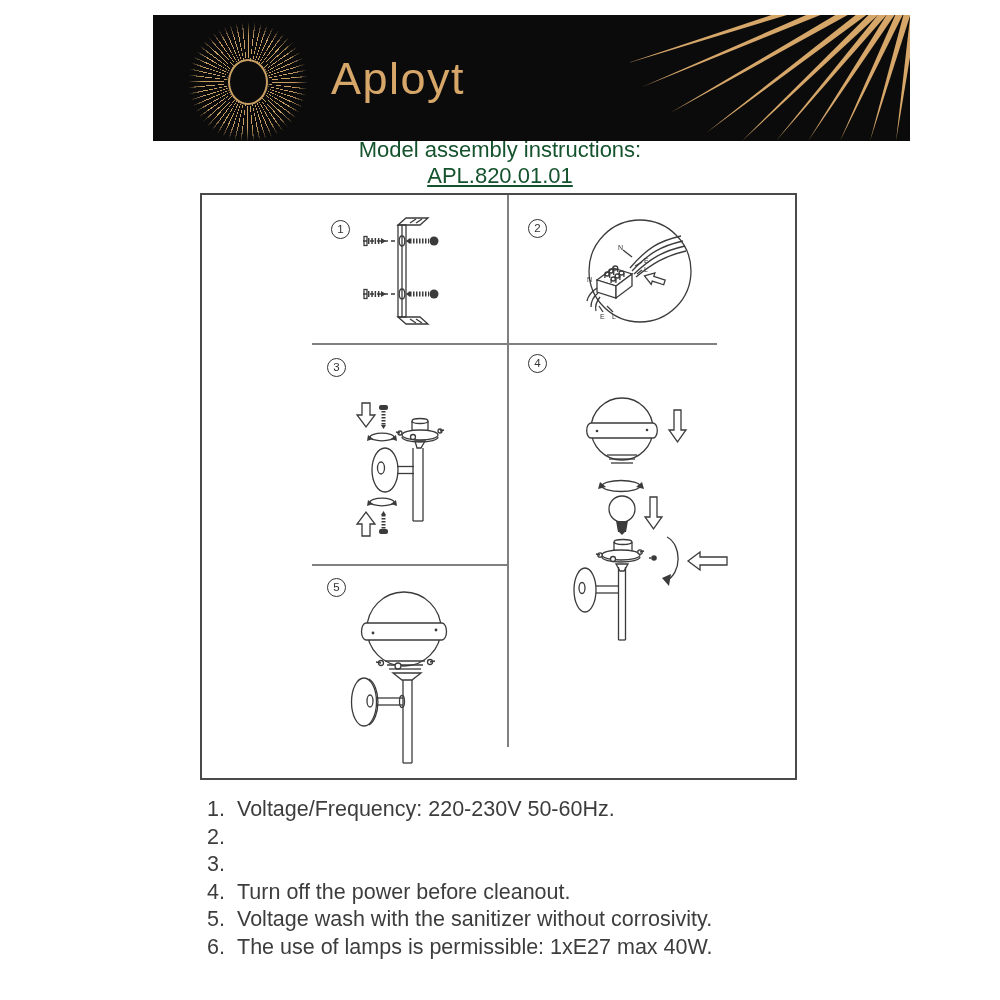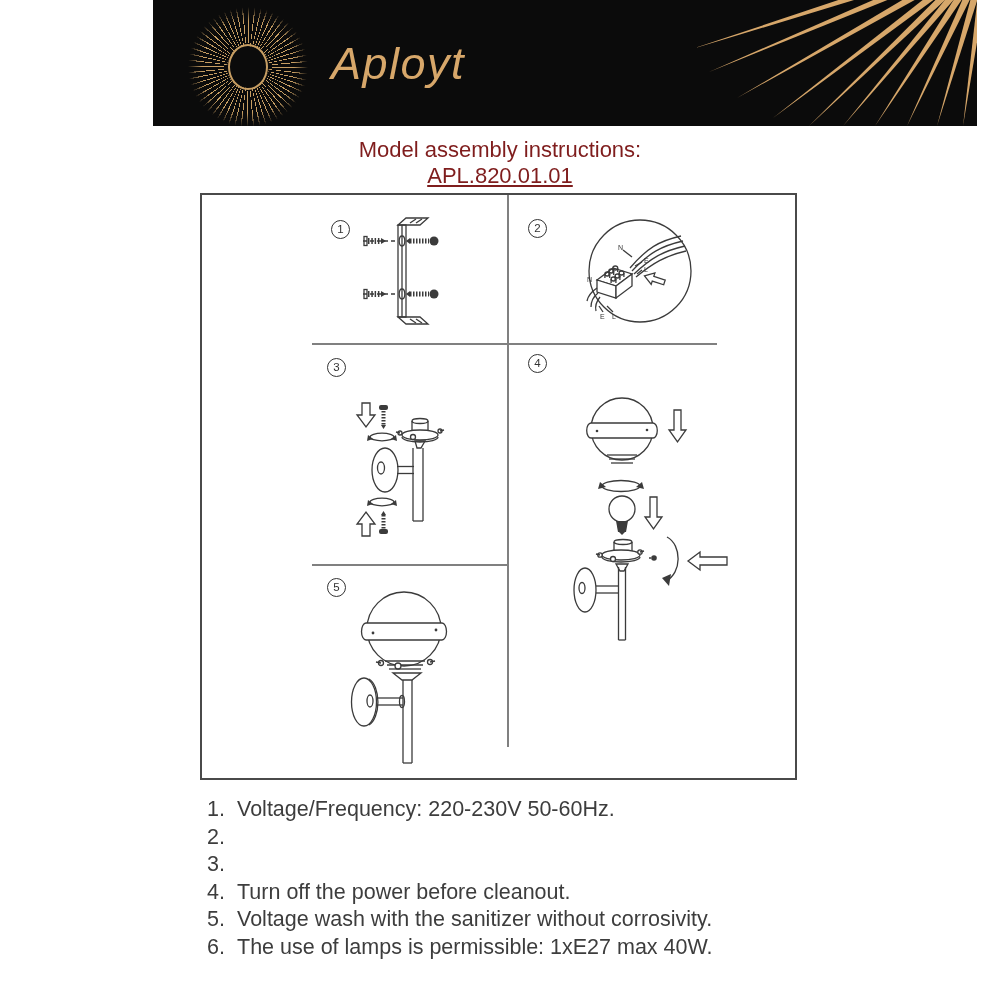--- a/index.html
+++ b/index.html
@@ -1,30 +1,30 @@
 <!DOCTYPE html>
 <html><head>
 <meta charset="utf-8">
 <style>
   html,body{margin:0;padding:0;}
   body{width:1000px;height:1000px;background:#ffffff;font-family:"Liberation Sans",sans-serif;position:relative;overflow:hidden;}
 
   
-  .banner{position:absolute;left:153px;top:0;width:824px;height:126px;background:#0b0b0b;overflow:hidden;font-style:italic;}
+  .banner{position:absolute;left:153px;top:15px;width:757px;height:126px;background:#0b0b0b;overflow:hidden;}
   .sunburst{position:absolute;left:33px;top:5px;width:124px;height:124px;border-radius:50%;
     background:repeating-conic-gradient(#c79e63 0deg 1.2deg, transparent 1.2deg 6deg);
     -webkit-mask:radial-gradient(circle,transparent 0 20px,#000 22px 46px,rgba(0,0,0,0) 60px);
     mask:radial-gradient(circle,transparent 0 20px,#000 22px 46px,rgba(0,0,0,0) 60px);}
   .sun-ring{position:absolute;left:75px;top:44px;width:40px;height:46px;border:2.5px solid #c79e63;border-radius:50%;box-sizing:border-box;}
   .wordmark{position:absolute;left:178px;top:36px;height:56px;line-height:56px;color:#d7a76a;
     font-size:45px;font-weight:400;letter-spacing:1.5px;}
   .corner-rays{position:absolute;right:0;top:0;width:280px;height:126px;}
 
   
-  .title-block{position:absolute;left:0;top:137px;width:1000px;text-align:center;color:#7f1d1d;}
+  .title-block{position:absolute;left:0;top:137px;width:1000px;text-align:center;color:#14532d;}
   .title-line{font-size:22px;font-weight:500;line-height:26px;}
   .model-line{font-size:22px;font-weight:500;line-height:26px;text-decoration:underline;}
 
   
   .diagram-box{position:absolute;left:200px;top:193px;width:597px;height:587px;border:2px solid #4a4a4a;box-sizing:border-box;background:#fff;}
   .divider{position:absolute;background:#808080;}
   .div-vert{left:305px;top:0;width:1.5px;height:552px;}
   .div-h1{left:110px;top:148px;width:405px;height:1.5px;}
   .div-h2{left:110px;top:369px;width:195px;height:1.5px;}
   .step-badge{position:absolute;width:17px;height:17px;border:1.4px solid #333;border-radius:50%;

